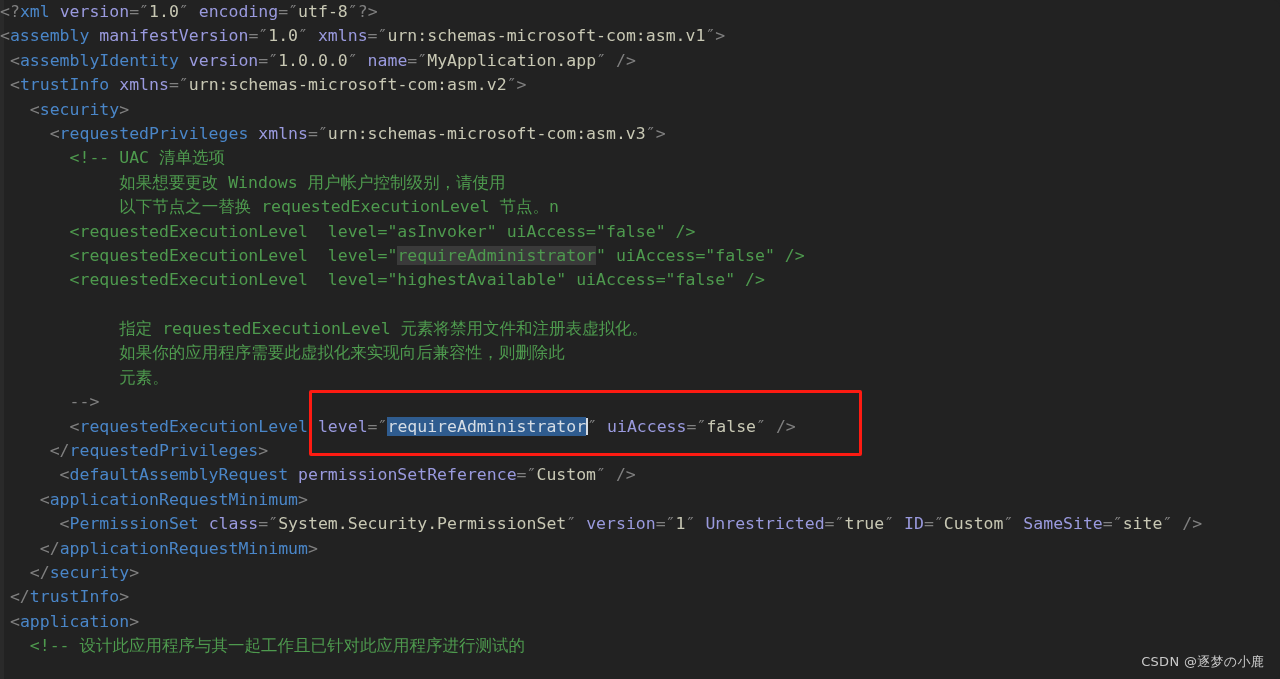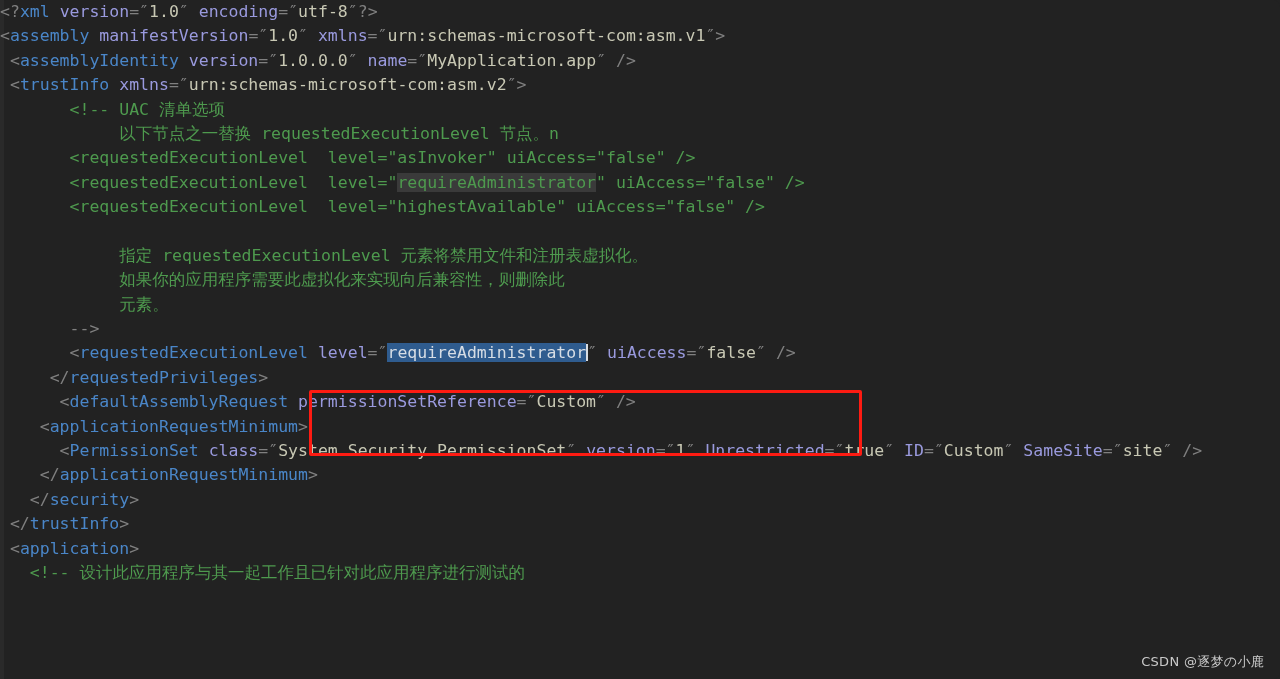--- a/index.html
+++ b/index.html
@@ -114,24 +114,27 @@
   <div id="code">
 
     <div class="code-line"><span class="t-punct">&lt;?</span><span class="t-tag">xml</span><span class="t-plain"> </span><span class="t-attr">version</span><span class="t-punct">=″</span><span class="t-val">1.0</span><span class="t-punct">″</span><span class="t-plain"> </span><span class="t-attr">encoding</span><span class="t-punct">=″</span><span class="t-val">utf-8</span><span class="t-punct">″?&gt;</span></div>
 
     <div class="code-line"><span class="t-punct">&lt;</span><span class="t-tag">assembly</span><span class="t-plain"> </span><span class="t-attr">manifestVersion</span><span class="t-punct">=″</span><span class="t-val">1.0</span><span class="t-punct">″</span><span class="t-plain"> </span><span class="t-attr">xmlns</span><span class="t-punct">=″</span><span class="t-val">urn:schemas-microsoft-com:asm.v1</span><span class="t-punct">″&gt;</span></div>
 
     <div class="code-line"> <span class="t-punct">&lt;</span><span class="t-tag">assemblyIdentity</span><span class="t-plain"> </span><span class="t-attr">version</span><span class="t-punct">=″</span><span class="t-val">1.0.0.0</span><span class="t-punct">″</span><span class="t-plain"> </span><span class="t-attr">name</span><span class="t-punct">=″</span><span class="t-val">MyApplication.app</span><span class="t-punct">″ /&gt;</span></div>
 
     <div class="code-line"> <span class="t-punct">&lt;</span><span class="t-tag">trustInfo</span><span class="t-plain"> </span><span class="t-attr">xmlns</span><span class="t-punct">=″</span><span class="t-val">urn:schemas-microsoft-com:asm.v2</span><span class="t-punct">″&gt;</span></div>
 
+    <div class="code-line">   <span class="t-punct">&lt;</span><span class="t-tag">security</span><span class="t-punct">&gt;</span></div>
 
+    <div class="code-line">     <span class="t-punct">&lt;</span><span class="t-tag">requestedPrivileges</span><span class="t-plain"> </span><span class="t-attr">xmlns</span><span class="t-punct">=″</span><span class="t-val">urn:schemas-microsoft-com:asm.v3</span><span class="t-punct">″&gt;</span></div>
 
     <div class="code-line">       <span class="t-comment">&lt;!-- UAC 清单选项</span></div>
 
+    <div class="code-line">            <span class="t-comment">如果想要更改 Windows 用户帐户控制级别，请使用</span></div>
 
     <div class="code-line">            <span class="t-comment">以下节点之一替换 requestedExecutionLevel 节点。n</span></div>
 
     <div class="code-line">       <span class="t-comment">&lt;requestedExecutionLevel  level="asInvoker" uiAccess="false" /&gt;</span></div>
 
     <div class="code-line">       <span class="t-comment">&lt;requestedExecutionLevel  level="</span><span class="t-comment soft-hl">requireAdministrator</span><span class="t-comment">" uiAccess="false" /&gt;</span></div>
 
     <div class="code-line">       <span class="t-comment">&lt;requestedExecutionLevel  level="highestAvailable" uiAccess="false" /&gt;</span></div>
 
     <div class="code-line">&nbsp;</div>

